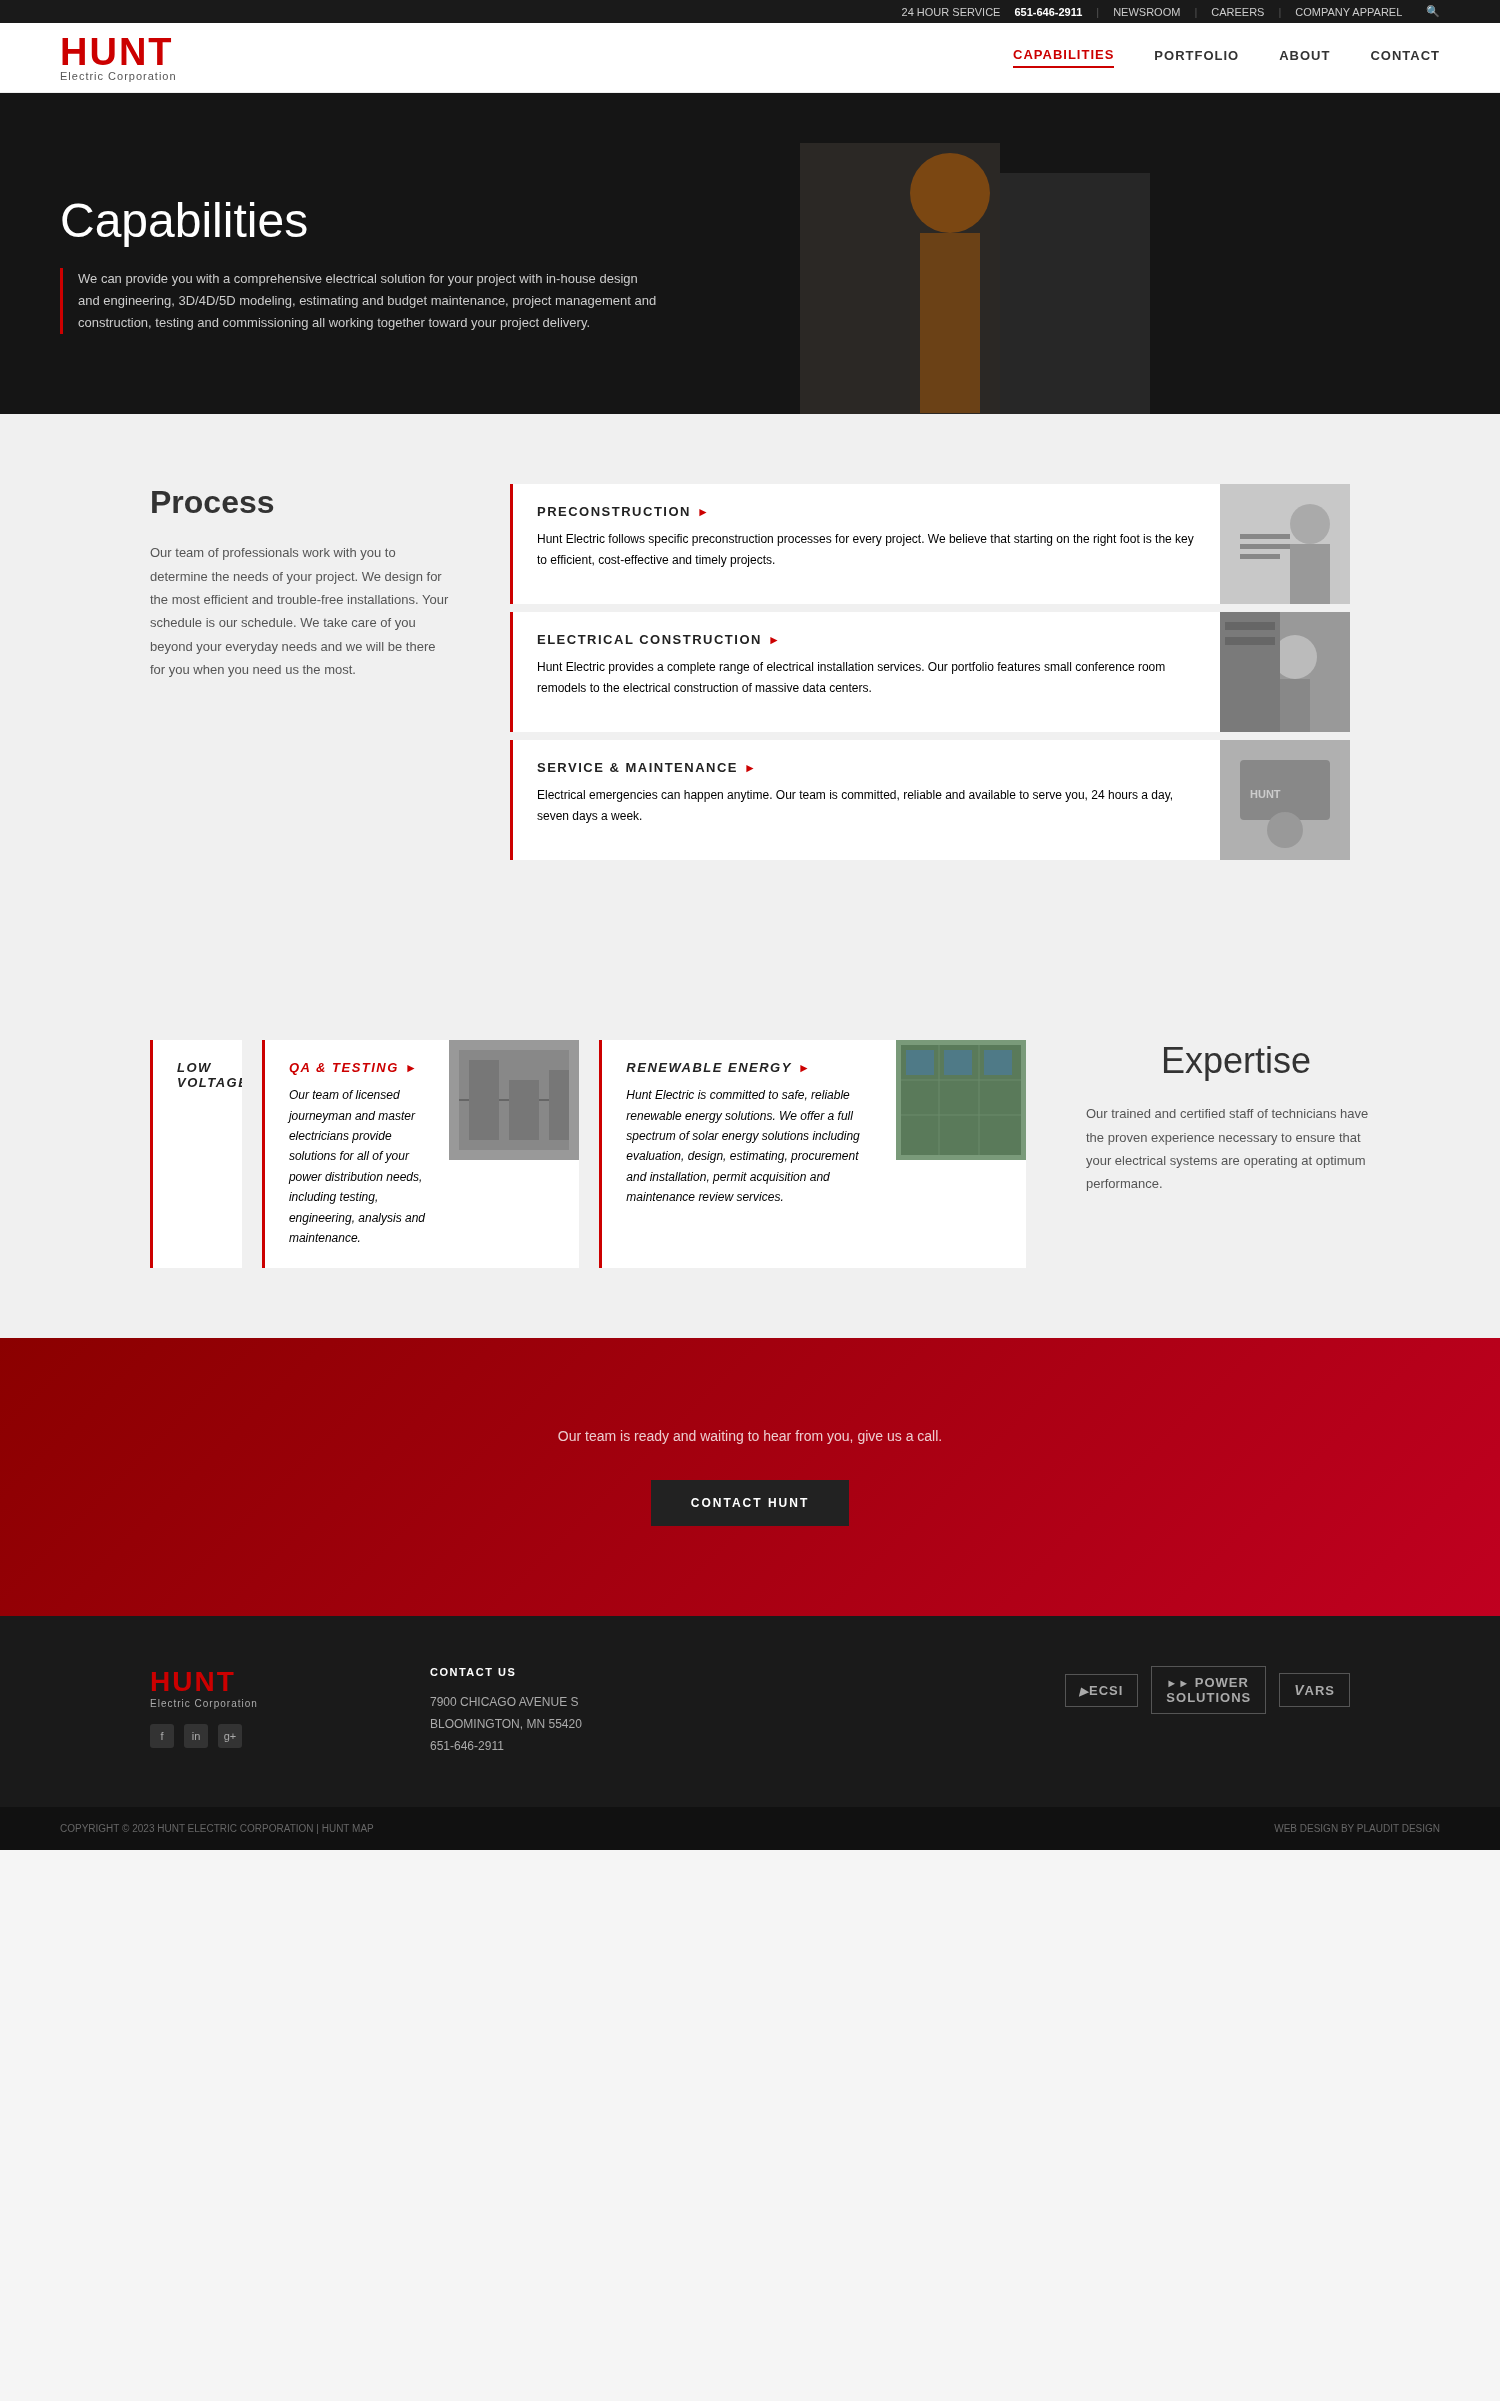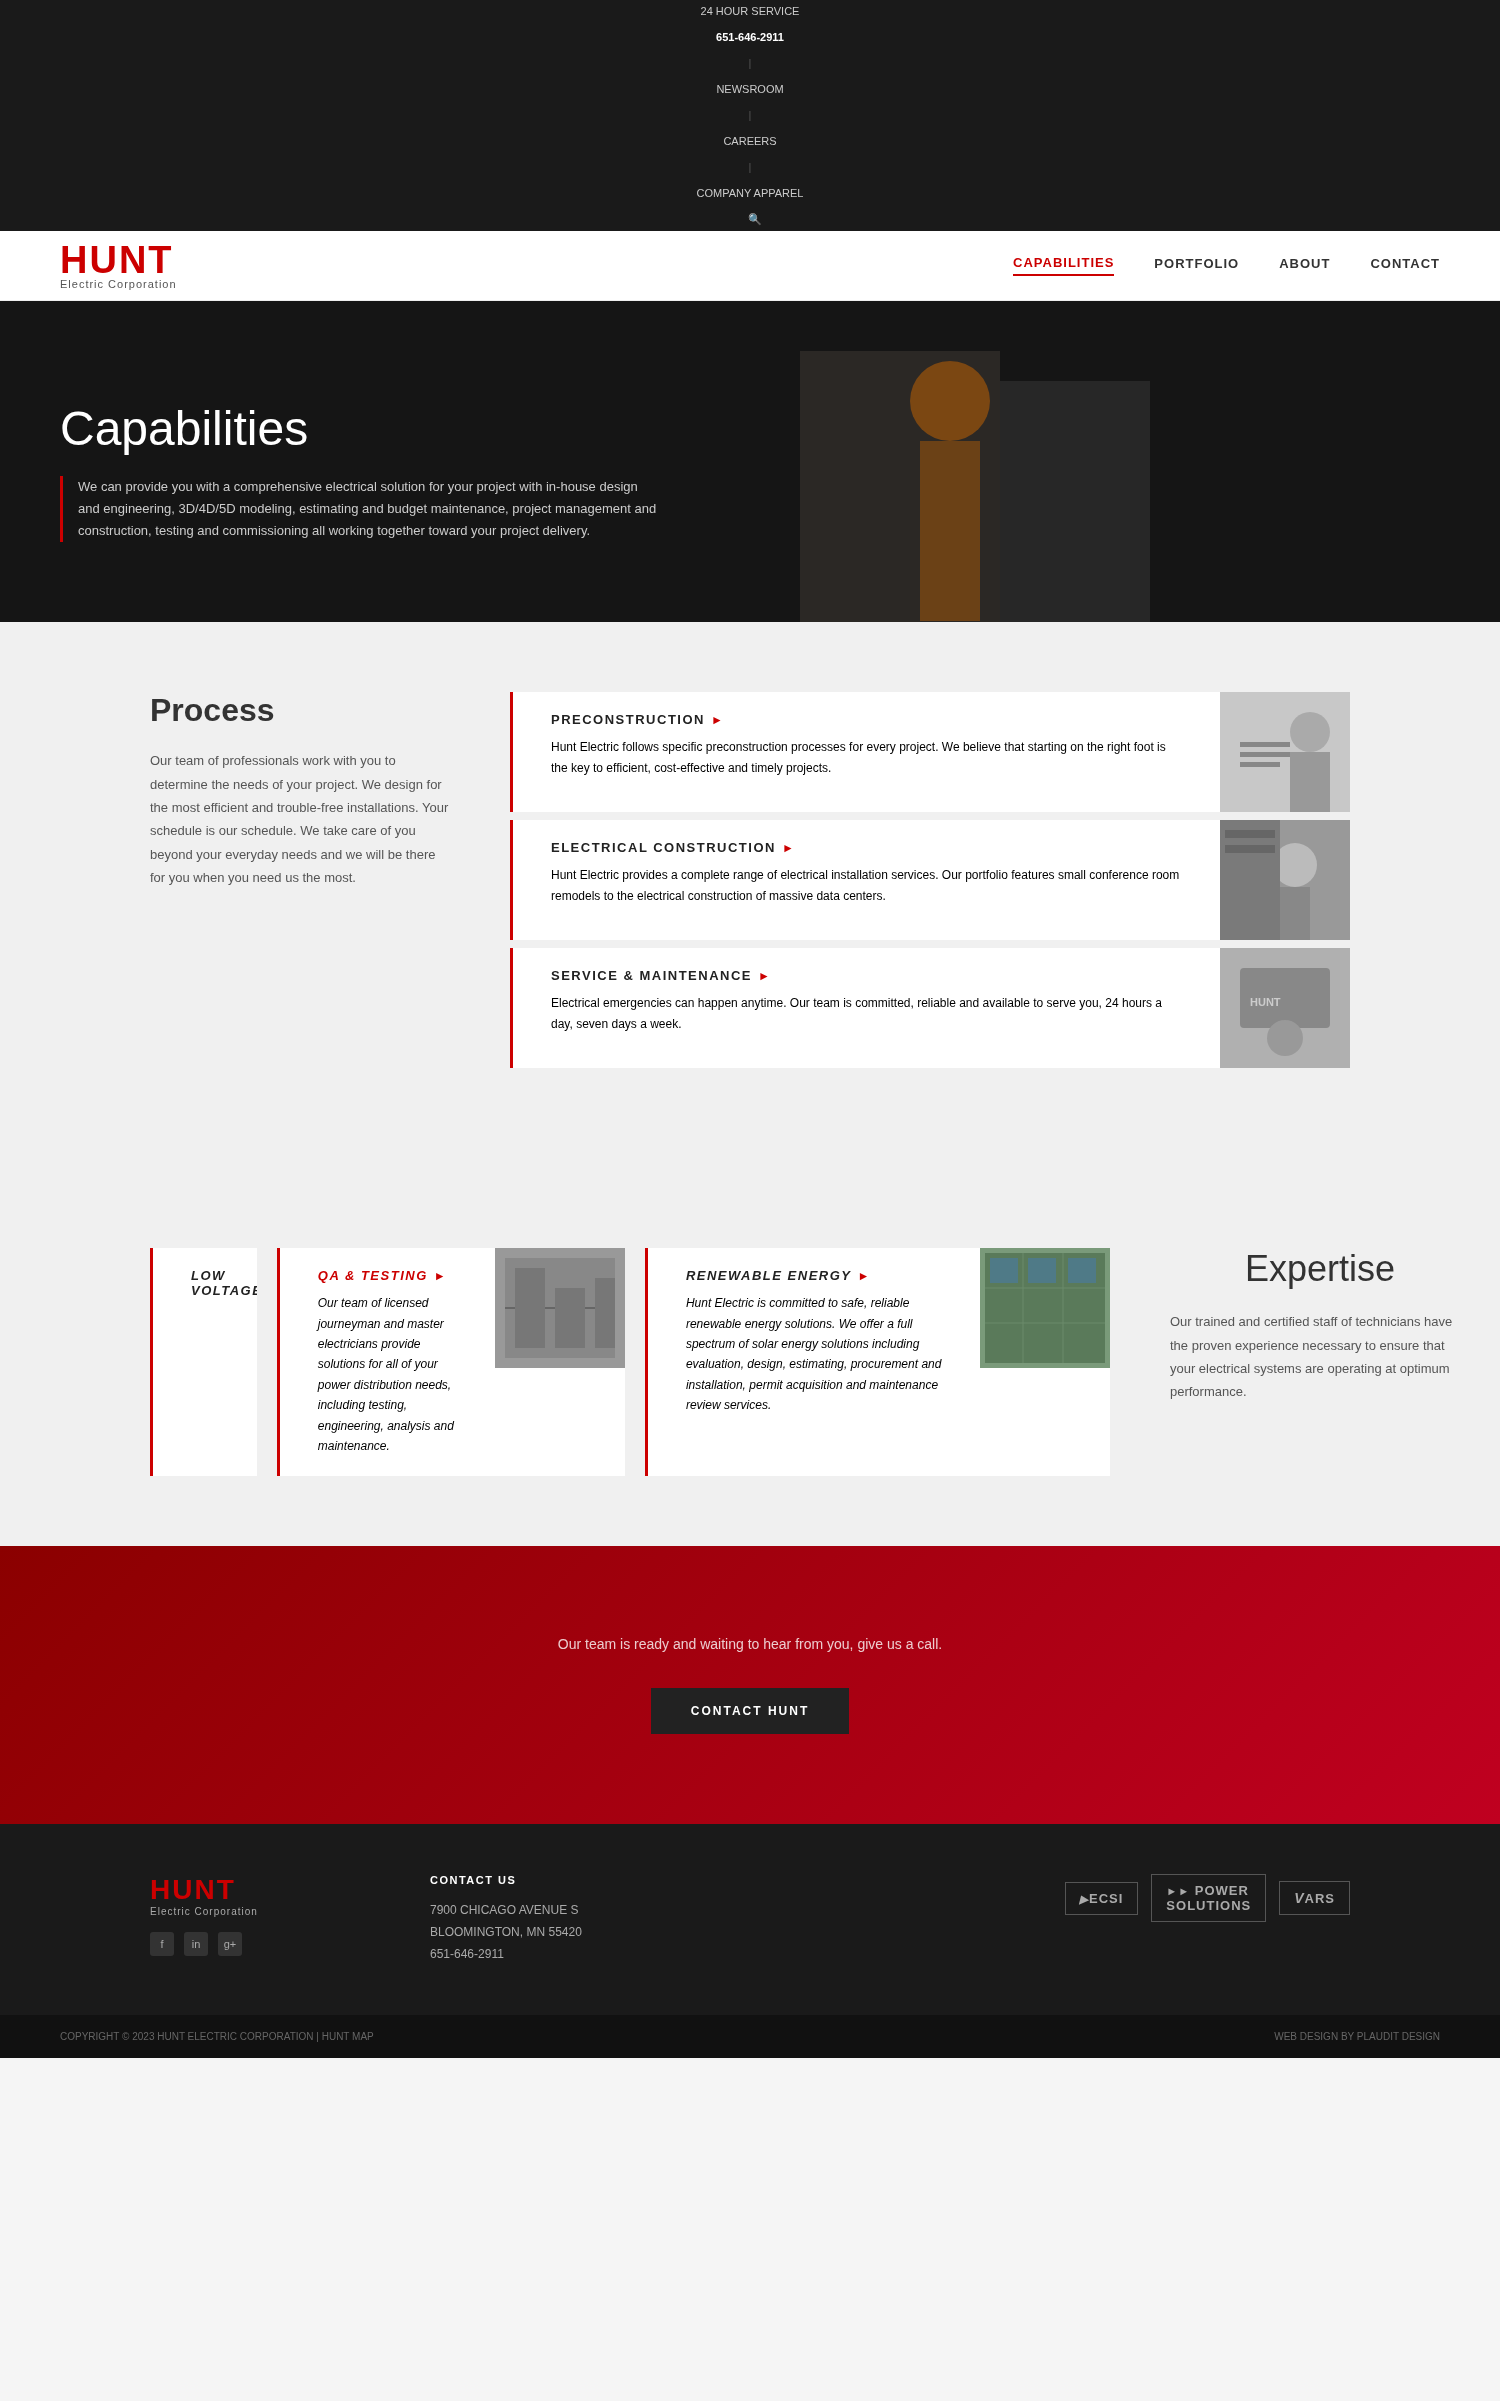--- a/index.html
+++ b/index.html
@@ -8,21 +8,20 @@
     
     .top-bar {
       background: #1a1a1a;
       color: #ccc;
       font-size: 11px;
       padding: 5px 60px;
       display: flex;
       justify-content: flex-end;
       align-items: center;
       gap: 14px;
-      flex-direction: column;
     }
     .top-bar span { color: #ccc; }
     .top-bar .phone { color: #fff; font-weight: bold; }
     .top-bar a { color: #ccc; text-decoration: none; }
     .top-bar .sep { color: #555; }
 
     
     .header {
       background: #fff;
       display: flex;
@@ -88,21 +87,21 @@
     .process-left p { font-size: 13px; line-height: 1.8; color: #555; }
     .process-right { flex: 1; display: flex; flex-direction: column; gap: 8px; }
 
     
     .service-card {
       background: #fff;
       display: flex;
       border-left: 3px solid #c00;
       overflow: hidden;
     }
-    .service-card-content { flex: 1; padding: 20px 38px; }
+    .service-card-content { flex: 1; padding: 20px 24px; }
     .service-card-title {
       font-size: 13px;
       font-weight: 700;
       letter-spacing: 1.5px;
       text-transform: uppercase;
       color: #222;
       margin-bottom: 10px;
       display: flex;
       align-items: center;
       gap: 6px;

